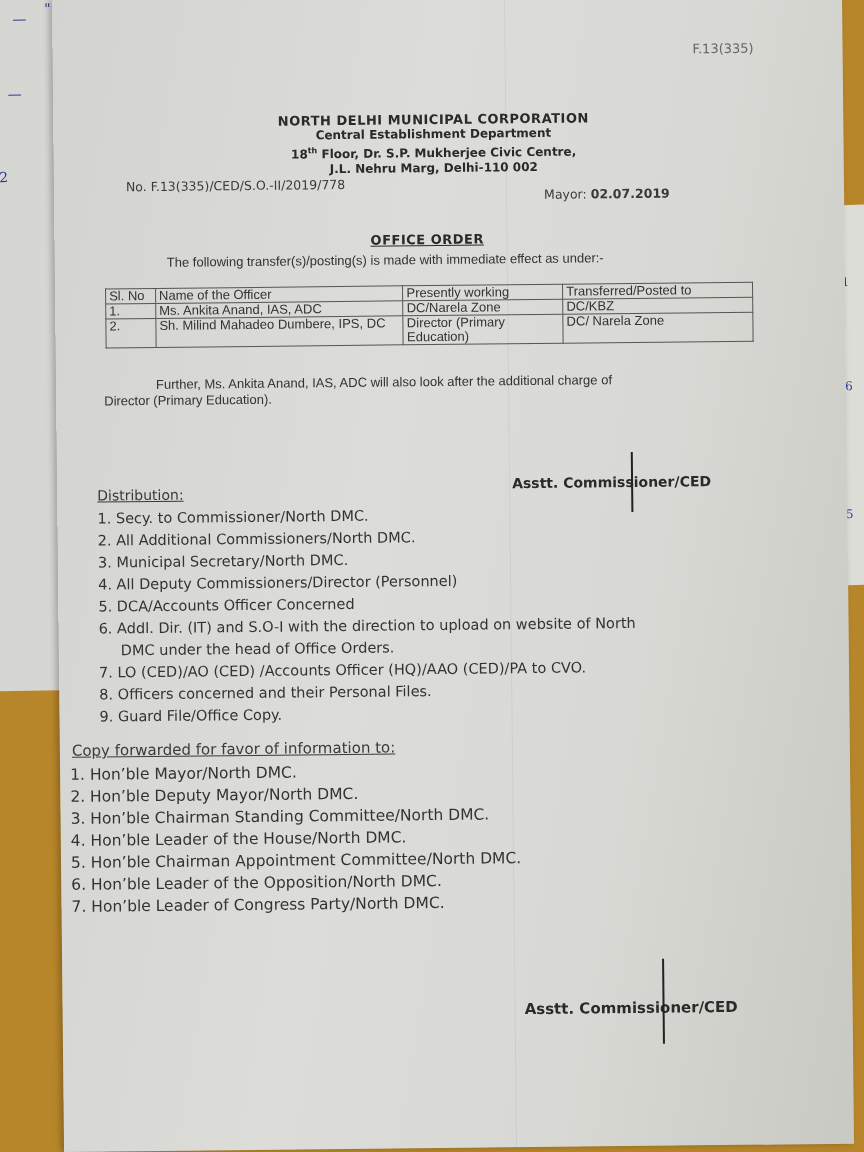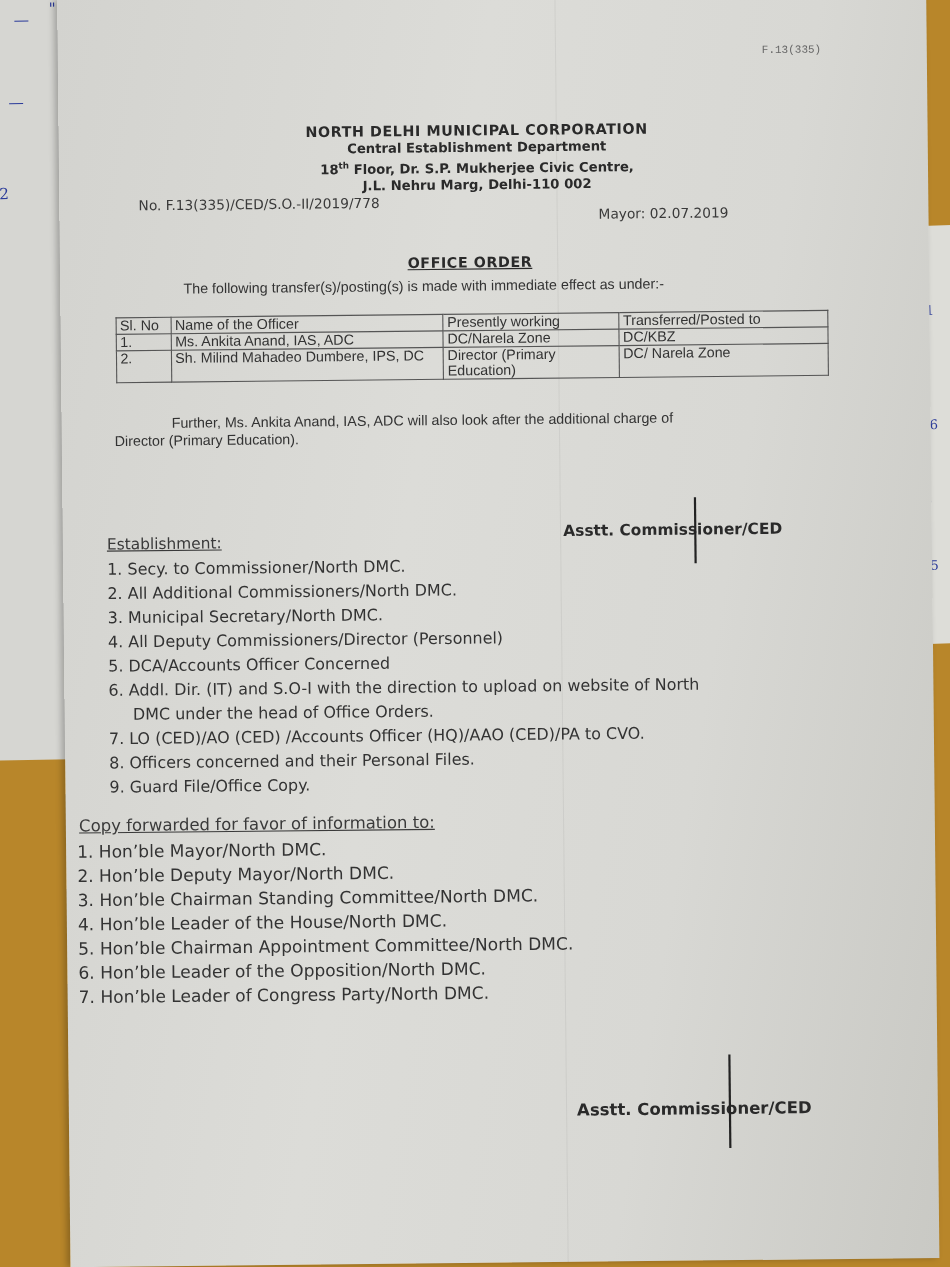--- a/index.html
+++ b/index.html
@@ -18,28 +18,28 @@
       background: #ddddd8; transform: rotate(-2deg);
     }
     .right-note { position: absolute; left: 22px; color: #2a3a9a; font-size: 12px; font-family: "DejaVu Serif", serif; }
     .sheet {
       position: absolute; left: 52px; top: 0px; width: 790px; height: 1152px;
       background: linear-gradient(100deg, #d3d3cf 0%, #dcdcd8 40%, #d8d8d4 70%, #c9c9c4 100%);
       transform: rotate(-0.6deg); transform-origin: top left;
       box-shadow: -3px 0 6px rgba(0,0,0,0.25);
     }
     .sheet-inner { position: absolute; left: 0; top: 0; width: 100%; height: 100%; color: #2c2c2c; }
-    .ref-top { position: absolute; left: 640px; top: 48px; font-size: 10px; color: #666; font-family: Liberation Mono, monospace; }
+    .ref-top { position: absolute; left: 640px; top: 48px; font-size: 13px; color: #666; }
     .hdr { position: absolute; top: 116px; left: 190px; width: 380px; text-align: center; font-family: "DejaVu Sans", sans-serif; font-weight: bold; color: #2a2a2a; }
     .hdr .l1 { font-size: 13px; letter-spacing: 0.5px; }
     .hdr .l2, .hdr .l3, .hdr .l4 { font-size: 12px; line-height: 15px; }
     .hdr sup { font-size: 8px; }
     .ref-no { position: absolute; left: 72px; top: 180px; font-size: 12.5px; color: #3a3a3a; }
     .dated { position: absolute; left: 490px; top: 192px; font-size: 12.5px; color: #3a3a3a; }
-    .dated b { font-weight: normal; }
+    .dated b { font-weight: bold; }
     .title { position: absolute; left: 316px; top: 236px; font-size: 13px; font-weight: bold; text-decoration: underline; color: #2a2a2a; letter-spacing: 0.5px; }
     .intro { position: absolute; left: 112px; top: 256px; font-family: "Liberation Sans", sans-serif; font-size: 13px; color: #333; }
     table.orders {
       position: absolute; left: 50px; top: 289px; width: 648px;
       border-collapse: collapse; font-family: "Liberation Sans", sans-serif; font-size: 13px; color: #333;
     }
     table.orders td, table.orders th { border: 1px solid #555; padding: 0 3px; vertical-align: top; font-weight: normal; text-align: left; line-height: 14px; }
     .further { position: absolute; left: 48px; top: 378px; width: 680px; font-family: "Liberation Sans", sans-serif; font-size: 13px; color: #333; line-height: 16px; }
     .further .indent { padding-left: 52px; }
     .sig { position: absolute; font-family: "DejaVu Sans", sans-serif; font-weight: bold; font-size: 14px; color: #2a2a2a; }
@@ -121,21 +121,21 @@
       </table>
 
     <div class="further">
       <div class="indent">Further, Ms. Ankita Anand, IAS, ADC will also look after the additional charge of</div>
       <div>Director (Primary Education).</div>
     </div>
 
     <div class="sig" style="left:455px;top:480px;">Asstt. Commissioner/CED</div>
     <div class="sig-mark" style="left:574px;top:458px;height:60px;"></div>
 
-    <div class="section-title" style="left:40px;top:488px;">Establishment:</div>
+    <div class="section-title" style="left:40px;top:488px;">Distribution:</div>
     <ul class="list" style="left:40px;top:508px;">
       <li>1. Secy. to Commissioner/North DMC.</li>
       <li>2. All Additional Commissioners/North DMC.</li>
       <li>3. Municipal Secretary/North DMC.</li>
       <li>4. All Deputy Commissioners/Director (Personnel)</li>
       <li>5. DCA/Accounts Officer Concerned</li>
       <li>6. Addl. Dir. (IT) and S.O-I with the direction to upload on website of North</li>
       <li style="padding-left:22px;">DMC under the head of  Office Orders.</li>
       <li>7. LO (CED)/AO (CED) /Accounts Officer (HQ)/AAO (CED)/PA to CVO.</li>
       <li>8. Officers concerned and their Personal Files.</li>

